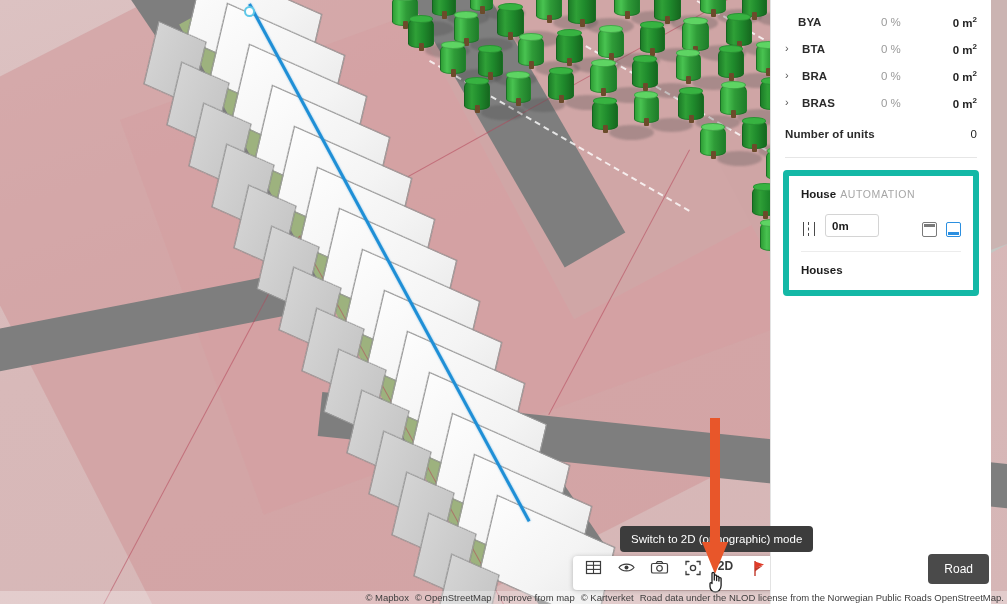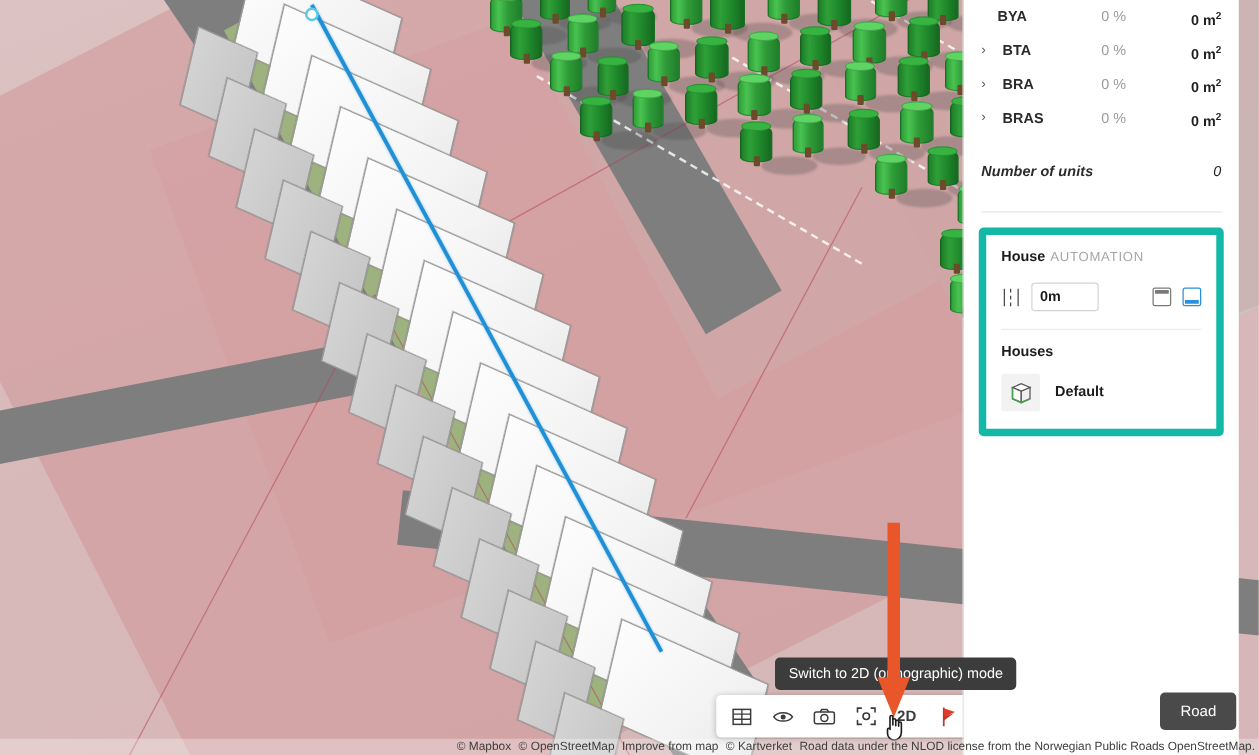--- a/index.html
+++ b/index.html
@@ -152,37 +152,37 @@
     width: 220px; height: 604px;
     background: #ffffff;
     z-index: 30;
   }
   #side-panel::before {
     content: ""; position: absolute; left: -1px; top: 0;
     width: 1px; height: 604px; background: #e3e3e3;
   }
   .metric-list { padding: 8px 14px 0 14px; }
   .metric-row {
-    display: flex; 
+    display: flex; align-items: center;
     height: 27px;
     font-size: 11.5px; color: #2b2b2b;
   }
   .metric-row .caret {
     width: 13px; color: #555; font-size: 11px; line-height: 1; flex: 0 0 13px;
   }
   .metric-row .mname { flex: 1; font-weight: 600; letter-spacing: .1px; }
   .metric-row .mname.sub { padding-left: 4px; }
   .metric-row .mpct {
     width: 52px; text-align: left; color: #9a9a9a; font-weight: 400;
   }
   .metric-row .mval {
     width: 44px; text-align: right; font-weight: 700; color: #1f1f1f;
   }
   .metric-row .mval sup { font-size: 8px; vertical-align: super; }
-  .metric-row.units { margin-top: 16px; font-style: italic; }
+  .metric-row.units { margin-top: 4px; }
   .metric-row.units .mname { font-weight: 600; }
   .metric-row.units .mval { font-weight: 400; }
 
   .panel-divider {
     height: 1px; background: #e6e6e6; margin: 10px 14px 0 14px;
   }
 
   .card {
     margin: 12px 12px 0 12px;
     border: 6px solid #14b8a6;
@@ -190,21 +190,21 @@
     padding: 12px 12px 14px 12px;
     background: #fff;
   }
   .card-title {
     font-size: 11.5px; color: #1c1c1c; font-weight: 700; margin-bottom: 14px;
   }
   .card-title .auto {
     font-weight: 400; color: #a6a6a6; letter-spacing: .6px;
     font-size: 10.5px; margin-left: 4px;
   }
-  .offset-row { display: flex; align-items: center; gap: 8px; }
+  .offset-row { display: flex; align-items: flex-end; gap: 8px; }
   .offset-icon {
     width: 16px; height: 16px; position: relative; flex: 0 0 16px;
   }
   .offset-icon i {
     position: absolute; top: 1px; width: 1px; height: 14px; background: #4a4a4a;
   }
   .offset-icon i:nth-child(1) { left: 2px; }
   .offset-icon i:nth-child(2) { left: 7px; background: none;
     border-left: 1px dashed #4a4a4a; }
   .offset-icon i:nth-child(3) { left: 13px; }
@@ -253,21 +253,21 @@
   
   #view-toolbar {
     position: absolute; left: 573px; top: 556px;
     height: 34px; padding: 0 6px;
     background: #ffffff; border-radius: 4px;
     box-shadow: 0 1px 5px rgba(0,0,0,0.25);
     display: flex; align-items: center; gap: 4px;
     z-index: 26;
   }
   .tb-btn {
-    width: 29px; height: 28px; display: flex; align-items: center;
+    width: 29px; height: 28px; display: flex; align-items: flex-start;
     justify-content: center; border-radius: 3px; cursor: pointer;
     position: relative;
   }
   .tb-label-2d {
     font-size: 12px; font-weight: 600; color: #3a3a3a; letter-spacing: .2px;
   }
 
   
   #tooltip-2d {
     position: absolute; left: 620px; top: 526px;
@@ -652,32 +652,20 @@
         <div class="offset-toggles">
           <span class="tg"></span>
           <span class="tg active" style="border-color: rgb(43, 143, 224);"></span>
         </div>
       </div>
 
       <div class="card-sep"></div>
 
       <div class="section-label">Houses</div>
 
-      <div class="house-item">
-        <span class="house-thumb">
-          <svg width="20" height="19" viewBox="0 0 20 19" aria-hidden="true">
-            <path d="M3 5 L10 2 L17 5 L10 8 Z" fill="#ffffff" stroke="#555" stroke-width="1"></path>
-            <path d="M3 5 L3 14 L10 17 L10 8 Z" fill="#fafafa" stroke="#555" stroke-width="1"></path>
-            <path d="M10 8 L17 5 L17 14 L10 17 Z" fill="#f0f0f0" stroke="#555" stroke-width="1"></path>
-            <path d="M3 14 L10 17 L17 14" fill="none" stroke="#4aa04a" stroke-width="1.4"></path>
-            <path d="M3 5 L3 14" stroke="#4aa04a" stroke-width="1.2"></path>
-          </svg>
-        </span>
-        <span class="house-name">Default</span>
-      </div>
     </section>
   </aside>
 
 
   <div id="tooltip-2d">
     <span>Switch to 2D (orthographic) mode</span>
   </div>
 
   <div id="view-toolbar">
 

